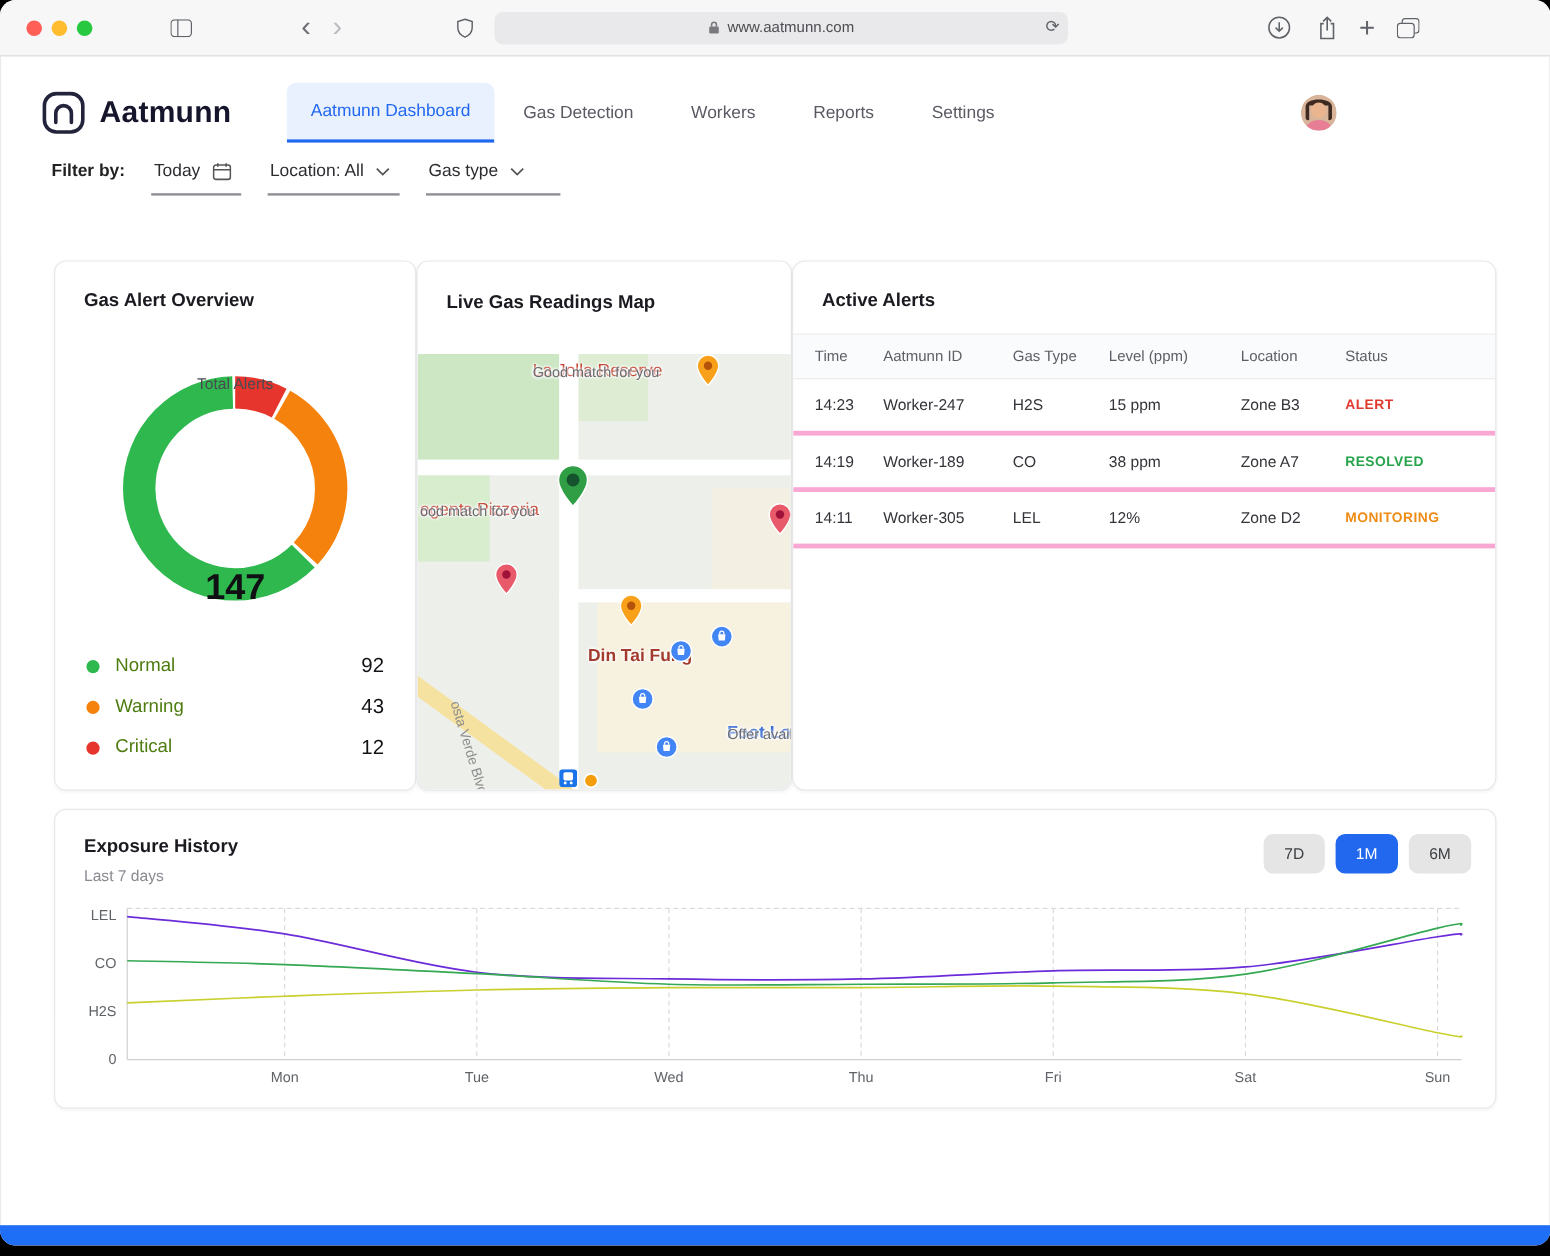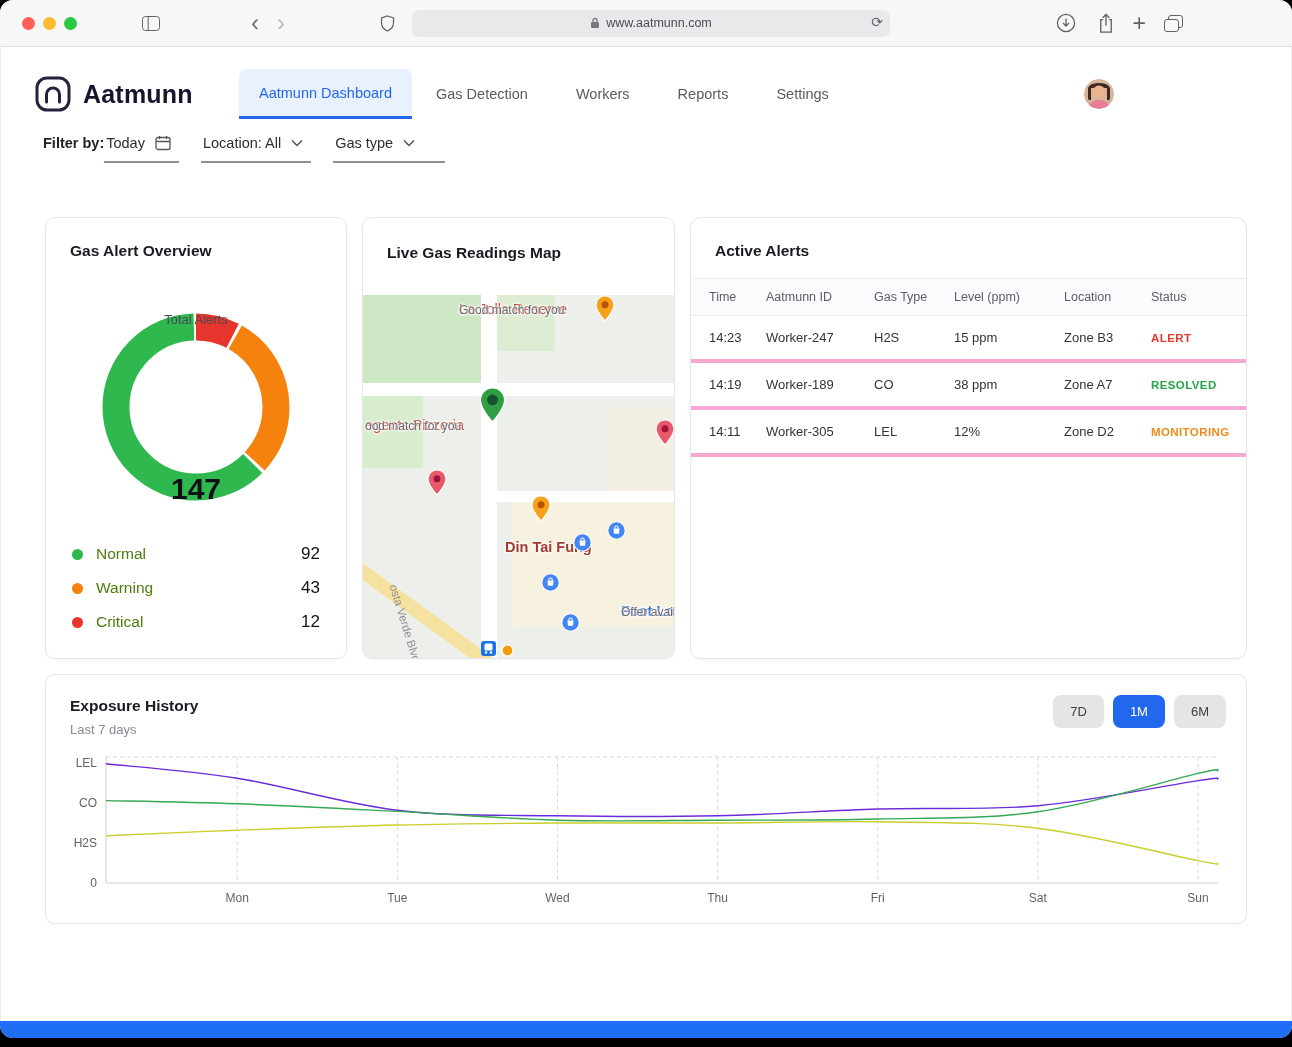--- a/index.html
+++ b/index.html
@@ -39,26 +39,26 @@
   
   .app-header { margin-top:22px; padding-left:35px; height:50px; display:flex; align-items:stretch; }
   .brand { display:flex; align-items:center; gap:12px; width:176px; cursor:pointer; }
   .brand-name { font-size:25px; font-weight:700; color:#15152c; letter-spacing:.2px; }
   .main-nav { display:flex; align-items:stretch;padding-left:28px; }
   .nav-item { display:flex; align-items:center; padding:0 24px; font-size:14.5px; color:#5a5a64; cursor:pointer; white-space:nowrap; }
   .nav-item.active { background:#e9f1fe; color:#2268ef; border-bottom:3px solid #2268ef; border-radius:8px 8px 0 0; font-weight:500; padding:0 20px; }
   .avatar { margin-left:auto; margin-right:178px; align-self:center; width:30px; height:30px; border-radius:50%; overflow:hidden; cursor:pointer; flex:none; }
   
   .filter-row { margin:16px 0 0 43px; display:flex; align-items:flex-end; }
-  .filter-label { font-size:14.5px; font-weight:700; color:#222; padding-bottom:12px; }
+  .filter-label { font-size:14.5px; font-weight:700; color:#222; margin-right:22px; padding-bottom:12px; }
   .filter-item { display:flex; align-items:center; gap:10px; font-size:14.5px; color:#2c2c31;
     padding:0 8px 10px 2px; border-bottom:2px solid #8f8f95; margin-right:22px; cursor:pointer; }
   .filter-item.wide { padding-right:30px; }
   
-  .cards-row { margin-top:54px; padding:0 45px; display:flex; gap:15px; align-items:stretch; height:442px; }
+  .cards-row { margin-top:54px; padding:0 45px; display:flex; align-items:stretch; height:442px; }
   .card { background:#fff; border:1px solid #e7e7ea; border-radius:10px; box-shadow:0 1px 3px rgba(16,24,40,.04); }
   .card h2 { font-size:15.5px; font-weight:700; color:#1a1a21; padding:24px 24px 0; }
   .overview-card { width:302px; }
   .map-card { width:313px; display:flex; flex-direction:column; overflow:hidden; }
   .map-card h2 { padding:26px 24px 0; }
   .alerts-card { flex:1; overflow:hidden;border-radius:11px; }
   
   .donut-wrap { position:relative; width:190px; margin:52px auto 0; }
   .donut-center { position:absolute; inset:0; display:flex; flex-direction:column; align-items:center; justify-content:space-between; gap:4px; }
   .donut-center .lbl { font-size:13px; color:#4a4a52; }

